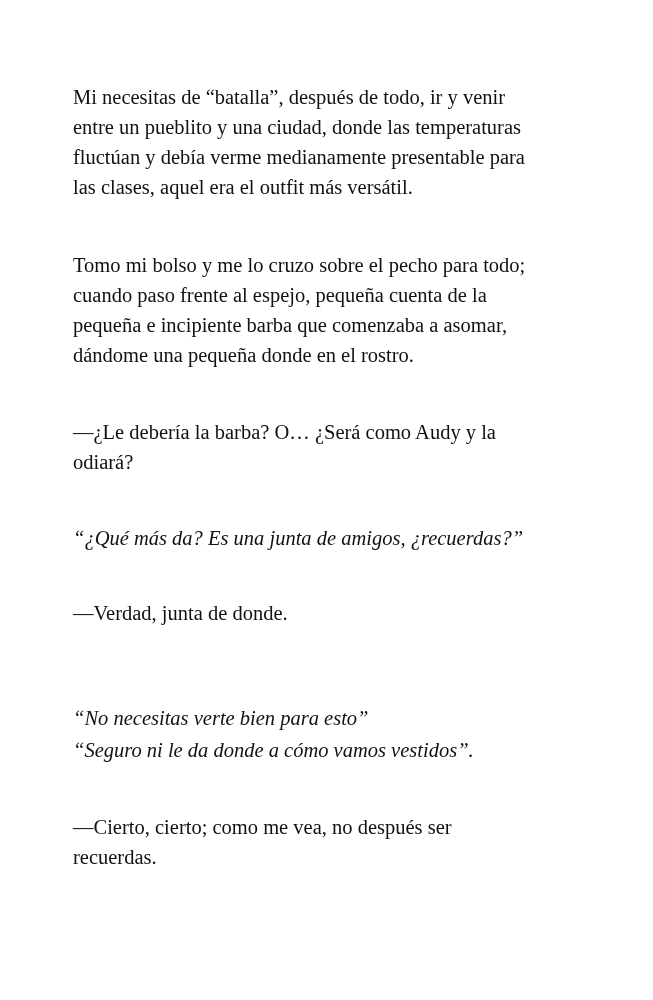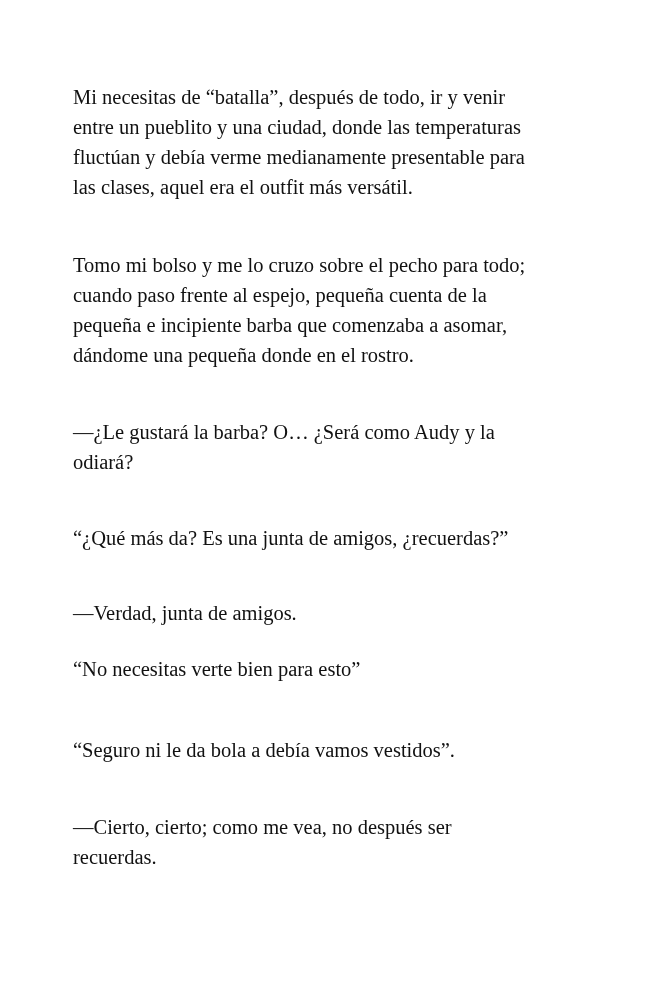--- a/index.html
+++ b/index.html
@@ -1,58 +1,58 @@
 <!DOCTYPE html>
 <html><head>
 <meta charset="utf-8">
 <style>
   html, body { margin: 0; padding: 0; background: #ffffff; }
   body { width: 653px; height: 1000px; position: relative; overflow: hidden; }
   .page { position: absolute; left: 73px; top: 82px; width: 520px;
           font-family: "Liberation Serif", "DejaVu Serif", serif;
           font-size: 20.5px; line-height: 30px; color: #111111; }
   .line { position: absolute; left: 0; white-space: nowrap; }
-  .it { }
+  .it { font-style: italic; }
 </style>
 </head>
 <body>
 
 <div class="page">
   <div>
     <div class="line" style="top:0px">Mi necesitas de “batalla”, después de todo, ir y venir</div>
     <div class="line" style="top:30px">entre un pueblito y una ciudad, donde las temperaturas</div>
     <div class="line" style="top:60px">fluctúan y debía verme medianamente presentable para</div>
     <div class="line" style="top:90px">las clases, aquel era el outfit más versátil.</div>
   </div>
 
   <div>
     <div class="line" style="top:168px">Tomo mi bolso y me lo cruzo sobre el pecho para todo;</div>
     <div class="line" style="top:198px">cuando paso frente al espejo, pequeña cuenta de la</div>
     <div class="line" style="top:228px">pequeña e incipiente barba que comenzaba a asomar,</div>
     <div class="line" style="top:258px">dándome una pequeña donde en el rostro.</div>
   </div>
 
   <div>
-    <div class="line" style="top:335px">—¿Le gustará la barba? O… ¿Será como Audy y la</div>
+    <div class="line" style="top:335px">—¿Le debería la barba? O… ¿Será como Audy y la</div>
     <div class="line" style="top:365px">odiará?</div>
   </div>
 
   <div>
     <div class="line it" style="top:441px">“¿Qué más da? Es una junta de amigos, ¿recuerdas?”</div>
   </div>
 
   <div>
-    <div class="line" style="top:516px">—Verdad, junta de amigos.</div>
+    <div class="line" style="top:516px">—Verdad, junta de donde.</div>
   </div>
 
   <div>
-    <div class="line it" style="top:572px">“No necesitas verte bien para esto”</div>
+    <div class="line it" style="top:621px">“No necesitas verte bien para esto”</div>
   </div>
 
   <div>
-    <div class="line it" style="top:653px">“Seguro ni le da bola a debía vamos vestidos”.</div>
+    <div class="line it" style="top:653px">“Seguro ni le da donde a cómo vamos vestidos”.</div>
   </div>
 
   <div>
     <div class="line" style="top:730px">—Cierto, cierto; como me vea, no después ser</div>
     <div class="line" style="top:760px">recuerdas.</div>
   </div>
 </div>
 
 </body></html>

